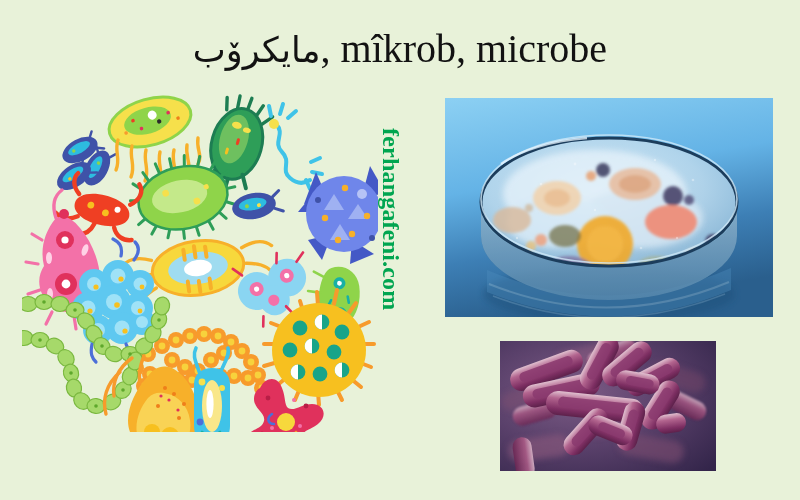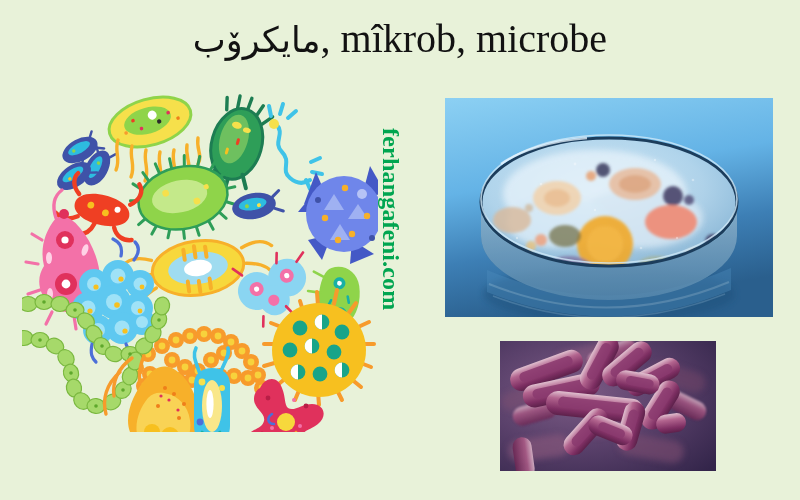--- a/index.html
+++ b/index.html
@@ -10,21 +10,21 @@
     font-family:"Liberation Serif", serif;
     position:relative;
   }
   #page{position:absolute;inset:0;background:#e8f2d9;}
 
   
   .title{
     position:absolute;left:0;top:14px;width:800px;
     text-align:center;
     font-family:"Liberation Serif","DejaVu Serif",serif;
-    font-size:40px;line-height:49px;color:#121212;
+    font-size:40px;line-height:69px;color:#121212;
     white-space:nowrap;
   }
   .title .ku{font-family:"DejaVu Sans","Liberation Sans",sans-serif;font-size:35px;direction:rtl;unicode-bidi:isolate;}
 
   
   .watermark{
     position:absolute;left:376px;top:128px;
     width:252px;height:30px;
     transform-origin:0 0;
     transform:rotate(90deg) translate(0,-30px);

